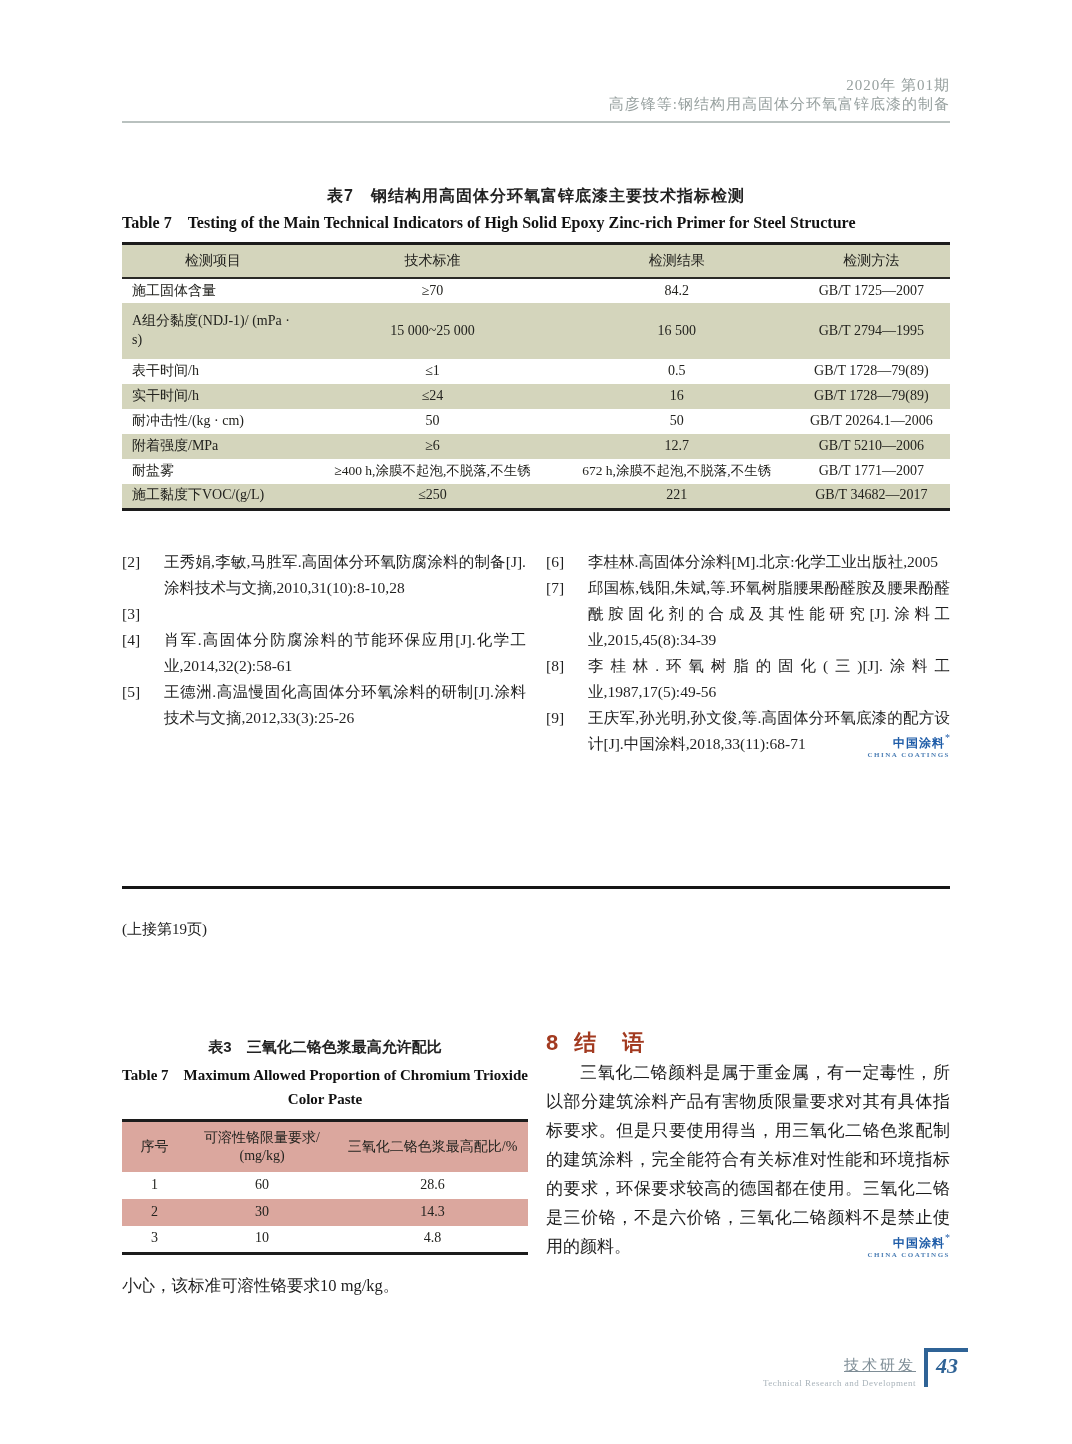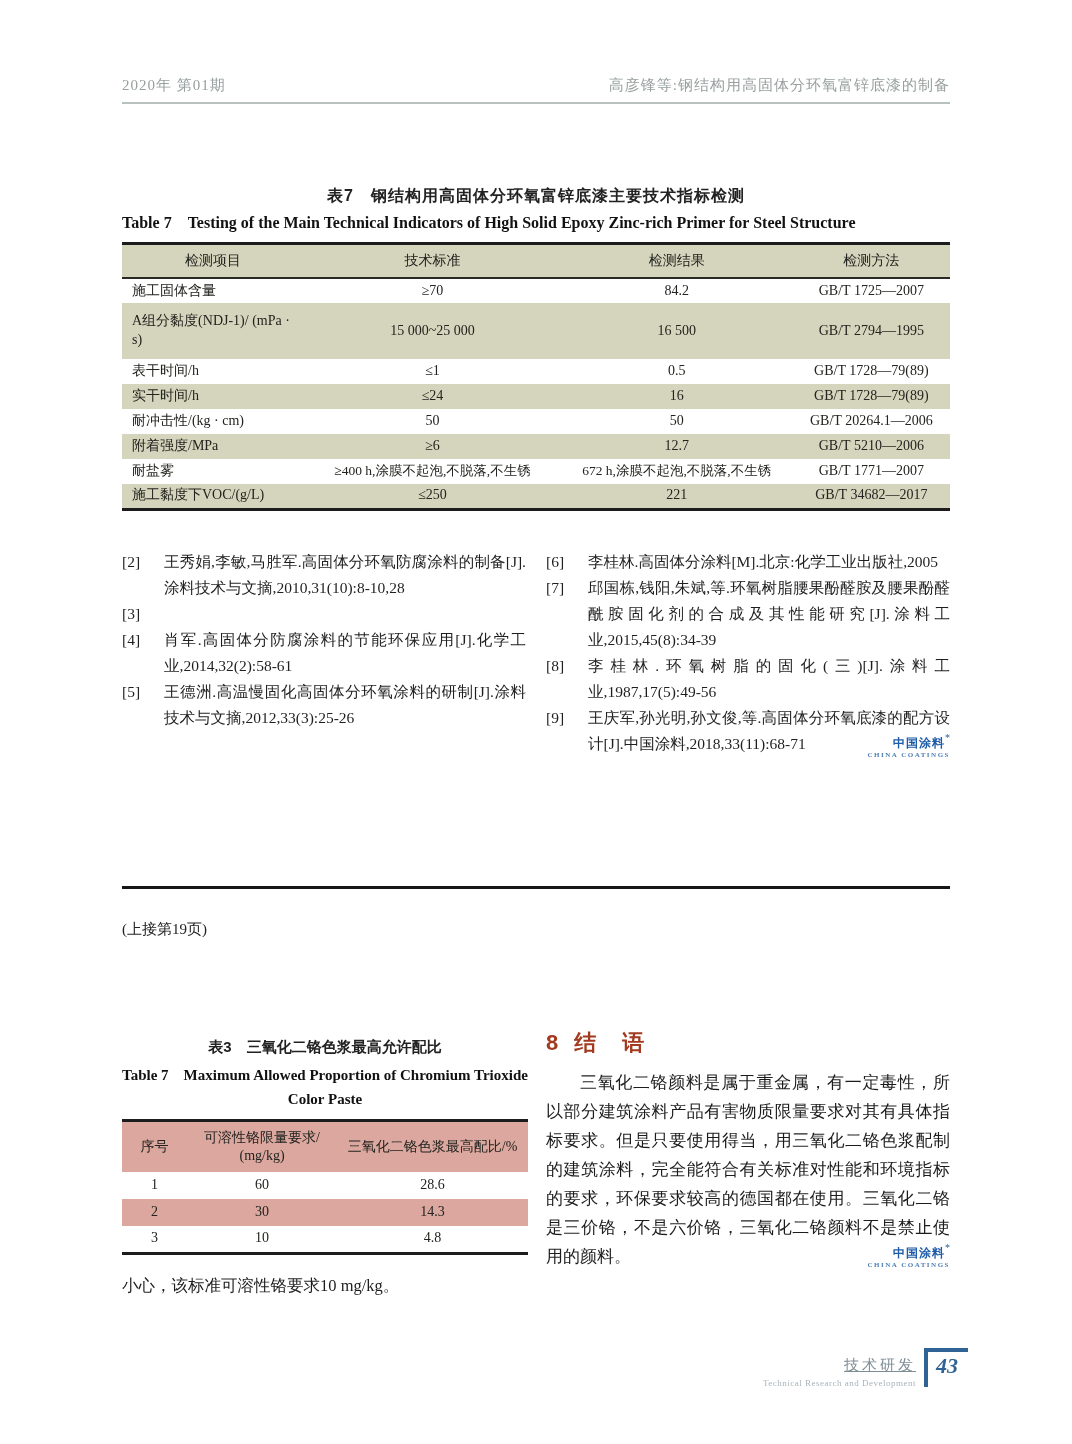--- a/index.html
+++ b/index.html
@@ -6,21 +6,21 @@
   .page {
     position:relative; width:1072px; height:1444px; margin:0 auto;
     background:#ffffff; font-family:"Liberation Serif", serif; color:#2b2b2b;
     overflow:hidden;
   }
   
   .runhead {
     position:absolute; top:76px; left:122px; width:828px;
     display:flex; justify-content:space-between; align-items:flex-end;
     font-size:15px; color:#97a09f; padding-bottom:7px;
-    border-bottom:2px solid #b9c1bf; letter-spacing:1px;
+    border-bottom:2px solid #b9c1bf; letter-spacing:1px;flex-direction:column;
   }
   
   .t7-block { position:absolute; top:186px; left:122px; width:828px; }
   .cap-zh {
     text-align:center; font-family:"Liberation Sans", sans-serif;
     font-weight:bold; font-size:16px; color:#222; letter-spacing:1px;
   }
   .cap-en {
     text-align:left; font-weight:bold; font-size:16px; color:#111;
     margin-top:6px;
@@ -63,21 +63,21 @@
   .t3 thead th { background:#dba79e; height:46px; font-size:14px; line-height:1.3; }
   .t3 tr { height:27px; }
   .t3 tr.stripe td { background:#dba79e; }
   .t3-note { margin-top:20px; font-size:16.5px; color:#1d1d1d; }
   
   .sec-head {
     font-family:"Liberation Sans", sans-serif; font-weight:bold;
     font-size:22px; color:#a23a20; letter-spacing:2px;
   }
   .sec-head .no { margin-right:14px; }
-  .concl { position:relative; margin-top:10px; }
+  .concl { position:relative; margin-top:0; }
   .concl p {
     margin:0; font-size:17px; line-height:29px; text-align:justify;
     text-indent:2em; color:#1c1c1c;
   }
   .brand-concl { position:absolute; right:0; bottom:2px; background:#fff; padding-left:6px; }
   
   .footer { position:absolute; top:1348px; right:104px; display:flex; align-items:flex-start; }
   .foot-labels { text-align:right; margin-top:8px; }
   .foot-zh { font-size:15px; color:#7e8d96; letter-spacing:3px;text-decoration:underline; }
   .foot-en { font-size:9px; color:#aab4bb; margin-top:3px; letter-spacing:0.5px; }

